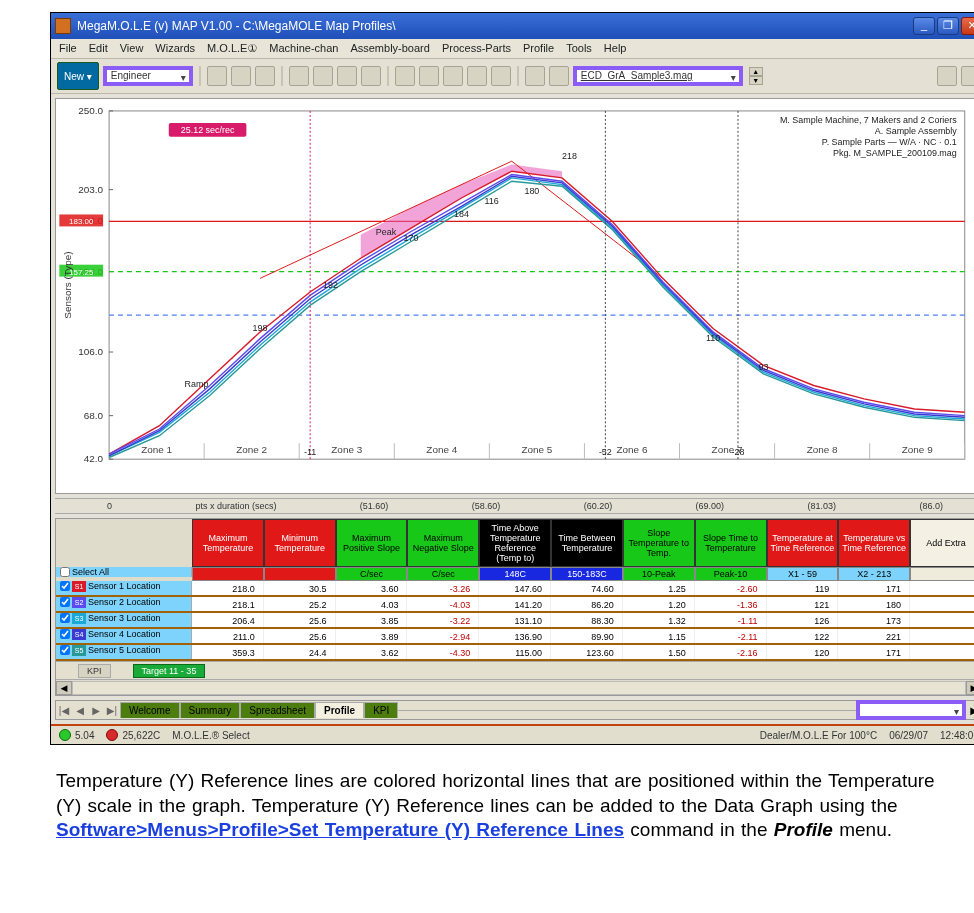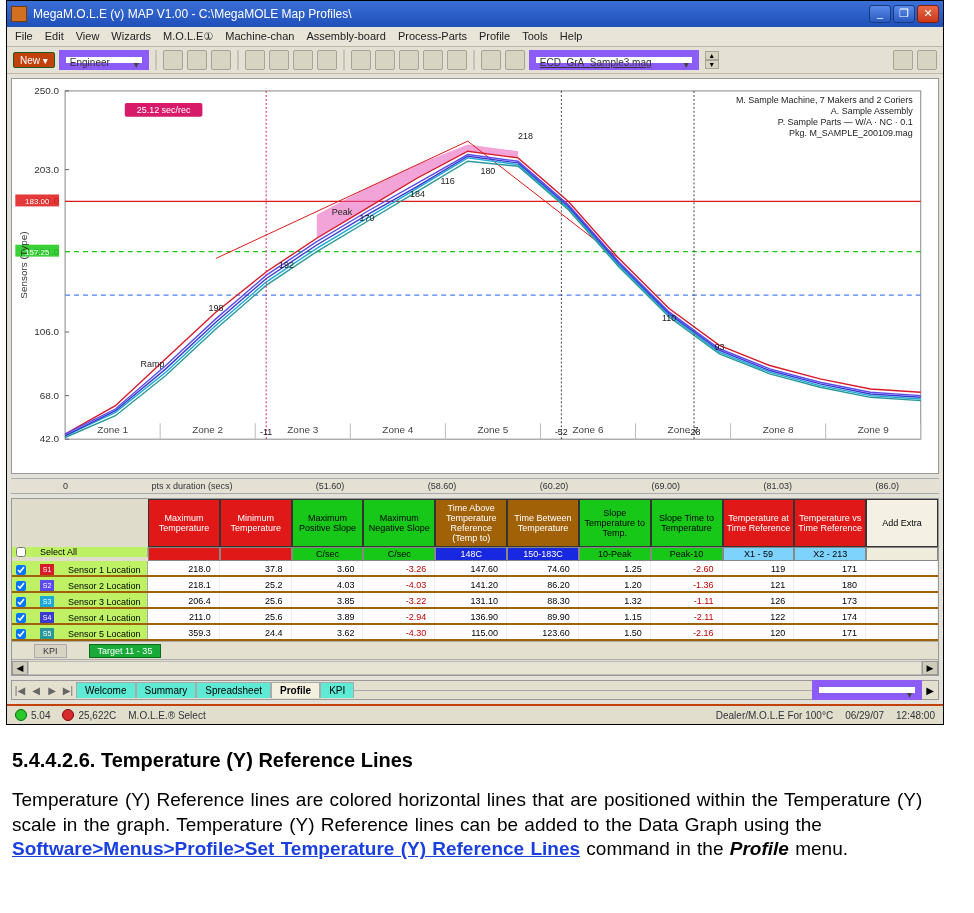--- a/index.html
+++ b/index.html
@@ -1,35 +1,35 @@
 <!DOCTYPE html>
 <html><head>
 <meta charset="utf-8">
 <style>
   * { box-sizing: border-box; margin: 0; padding: 0; }
   body { font-family: Arial, Helvetica, sans-serif; width: 974px; background: #fff; color: #000; }
-  .doc-area { padding: 0 6px; }
+  .doc-area { padding: 12px 6px; margin-left: 44px; }
 
   
   .app-window { width: 938px; border: 1px solid #000; background: #e4e2d8; margin: 0 0 24px 0; }
   .title-bar { display: flex; align-items: center; height: 26px; background: linear-gradient(#3b6fd8,#1f4fb8); color: #fff; font-size: 12px; padding: 0 4px; }
   .title-bar .favicon { width: 16px; height: 16px; background: #d07020; margin-right: 6px; border: 1px solid #7a3a00; }
   .title-bar .title-text { flex: 1; white-space: nowrap; overflow: hidden; }
   .win-btns { display: flex; gap: 2px; }
   .win-btn { width: 22px; height: 18px; background: linear-gradient(#5a8ae8,#2a5ac0); border: 1px solid #1a3a80; border-radius: 3px; color: #fff; font-size: 11px; text-align: center; line-height: 14px; }
   .win-btn.close { background: linear-gradient(#e86a4a,#c83818); border-color: #8a1a00; }
 
   .menu-bar { display: flex; gap: 12px; padding: 3px 8px; font-size: 11px; color: #222; background: #e8e4d8; border-bottom: 1px solid #bcb8a8; }
   .menu-bar span { cursor: default; }
 
   .toolbar { display: flex; align-items: center; gap: 4px; padding: 3px 6px; background: #e4e0d4; border-bottom: 1px solid #bcb8a8; }
   .tb-btn { width: 20px; height: 20px; background: #d8d4c4; border: 1px solid #a8a494; border-radius: 2px; }
   .tb-sep { width: 2px; height: 20px; background: #c8c4b4; margin: 0 2px; }
-  .new-btn { display:flex; align-items:center; gap:4px; height:16px; padding:0 6px; background:#c2410c; border:1px solid #1a5a1a; color:#fff; font-size:10px; border-radius:2px; }
-  .combo { height: 20px; background: #fff; border: 7px solid #8b5cf6; font-size: 10px; padding: 0 16px 0 4px; position: relative; color:#333;}
+  .new-btn { display:flex; align-items:center; gap:4px; height:28px; padding:0 6px; background:#0369a1; border:1px solid #1a5a1a; color:#fff; font-size:10px; border-radius:2px; }
+  .combo { height: 20px; background: #fff; border: 4px solid #8b5cf6; font-size: 10px; padding: 0 16px 0 4px; position: relative; color:#333;}
   .combo::after { content:"▾"; position:absolute; right:3px; top:2px; color:#444; font-size:10px; }
   .combo.eng { width: 90px; }
   .combo.file { width: 170px; text-decoration: underline; }
   .tb-spin { display:flex; flex-direction:column; margin-left:2px; }
   .tb-spin .sp { width:14px; height:9px; background:#d8d4c4; border:1px solid #a8a494; font-size:7px; text-align:center; line-height:7px; }
 
   
   .chart-pane { background: #fff; margin: 4px; border: 1px solid #999; position: relative; height: 396px; }
   .chart-svg { width: 100%; height: 100%; display: block; }
   .y-tick { font-size: 10px; fill: #333; text-anchor: end; }
@@ -42,49 +42,49 @@
 
   .x-ruler { display:flex; background:#e4e0d4; border-top:1px solid #aaa; border-bottom:1px solid #aaa; padding:2px 40px 2px 52px; font-size:9px; color:#333; justify-content:space-between; margin:0 4px 4px 4px; }
 
   
   .grid-pane { margin: 0 4px 4px 4px; background: #e0dccc; border: 1px solid #999; font-size: 10px; }
   .hdr-row { display: flex; }
   .hdr-row .rowlabel { width: 136px; }
   .hdr-cell { flex: 1; min-height: 48px; color:#fff; display:flex; align-items:center; justify-content:center; text-align:center; padding:2px; font-size:9px; border:1px solid #333; }
   .hdr-red { background:#e01818; }
   .hdr-green { background:#18c818; color:#000; }
-  .hdr-blue { background:#a16207; }
+  .hdr-blue { background:#000000; }
   .hdr-plain { background:#f4f0e4; color:#000; }
   .units-row { display:flex; }
   .units-row .rowlabel { width:136px; }
   .unit-cell { flex:1; text-align:center; padding:1px 2px; border:1px solid #888; font-size:9px; }
   .u-red { background:#e01818; color:#fff; }
   .u-green { background:#18c818; }
   .u-blue { background:#1828e0; color:#fff; }
   .u-orange { background:#7dd3fc; }
   .u-plain { background:#f0ecdc; }
 
   .data-rows { background:#fff; }
   .data-row { display:flex; border-bottom:2px solid #a16207; align-items:center; height:16px; }
-  .rowlabel { width:136px; display:flex; align-items:flex-end; gap:14px; padding-left:4px; font-size:9px; background:#bef264; border-right:1px solid #aaa; height:100%; }
+  .rowlabel { width:136px; display:flex; align-items:flex-start; gap:2px; padding-left:4px; font-size:9px; background:#7dd3fc; border-right:1px solid #aaa; height:100%; }
   .rowlabel input[type=checkbox]{ width:10px; height:10px; }
   .swatch { width:14px; height:11px; font-size:7px; color:#fff; text-align:center; line-height:11px; }
   .cell { flex:1; text-align:right; padding:0 8px 0 2px; font-size:9px; border-right:1px solid #eee; height:100%; line-height:16px; }
   .neg { color:#c00000; }
   .target-row { display:flex; height:18px; align-items:center; background:#e4e0d0; border-top:1px solid #aaa;}
   .target-row .tab { background:#1aaa3a; color:#fff; padding:1px 8px; font-size:9px; margin-left:22px; border:1px solid #0a6a1a;}
   .target-row .tab.left { background:#d8d4c4; color:#333; border-color:#aaa;}
   .grid-scroll { display:flex; height:16px; background:#e0dccc; border-top:1px solid #aaa; align-items:center;}
   .grid-scroll .arrow{ width:16px; height:14px; background:#d0ccbc; border:1px solid #999; text-align:center; font-size:9px; line-height:12px;}
   .grid-scroll .track{ flex:1; height:14px; background:#e8e4d4; border:1px solid #bbb;}
 
   
   .sheet-tabs { display:flex; align-items:center; gap:0; border:1px solid #999; margin:0 4px 4px 4px; background:#e4e0d0; font-size:10px; height:20px;}
   .sheet-tabs .nav{ width:16px; text-align:center; color:#666; }
-  .sheet-tabs .tab{ padding:2px 8px; border:1px solid #aaa; border-bottom:none; background:#5eead4; }
+  .sheet-tabs .tab{ padding:2px 8px; border:1px solid #aaa; border-bottom:none; background:#4d7c0f; }
   .sheet-tabs .tab.active{ background:#f4f0e0; font-weight:bold; }
   .sheet-tabs .spacer{ flex:1; border-bottom:1px solid #aaa; }
   .sheet-tabs .side{ width:16px; text-align:center; }
 
   .status-bar { display:flex; gap:12px; align-items:center; background:#e2dece; border-top:2px solid #c2410c; font-size:10px; padding:3px 8px; color:#333;}
   .status-seg { display:flex; align-items:center; gap:4px; }
   .led { width:12px; height:12px; border-radius:50%; }
   .led.green{ background:#2ac82a; border:1px solid #0a6a0a;}
   .led.red{ background:#d82a2a; border:1px solid #7a0a0a;}
   .status-spacer { flex:1; }
@@ -283,21 +283,21 @@
         </div>
       <div class="data-rows">
 
       <div class="data-row">
             <div class="rowlabel">
               <input type="checkbox" checked="" style="">
               <span class="swatch" style="background:#d81a2a">S1</span>
               <span>Sensor 1 Location</span>
             </div>
             <div class="cell">218.0</div>
-            <div class="cell">37.8</div>
+            <div class="cell">30.5</div>
             <div class="cell">3.60</div>
             <div class="cell neg">-3.26</div>
             <div class="cell">147.60</div>
             <div class="cell">74.60</div>
             <div class="cell">1.25</div>
             <div class="cell neg">-2.60</div>
             <div class="cell">119</div>
             <div class="cell">171</div>
             <div class="cell"></div>
           </div>
@@ -345,21 +345,21 @@
             </div>
             <div class="cell">211.0</div>
             <div class="cell">25.6</div>
             <div class="cell">3.89</div>
             <div class="cell neg">-2.94</div>
             <div class="cell">136.90</div>
             <div class="cell">89.90</div>
             <div class="cell">1.15</div>
             <div class="cell neg">-2.11</div>
             <div class="cell">122</div>
-            <div class="cell">174</div>
+            <div class="cell">221</div>
             <div class="cell"></div>
           </div>
           <div class="data-row">
             <div class="rowlabel">
               <input type="checkbox" checked="" style="">
               <span class="swatch" style="background:#2a9898">S5</span>
               <span>Sensor 5 Location</span>
             </div>
             <div class="cell">359.3</div>
             <div class="cell">24.4</div>
@@ -420,18 +420,17 @@
       <div class="status-seg">
           <span>06/29/07</span>
         </div>
       <div class="status-seg">
           <span>12:48:00</span>
         </div>
     </div>
 
   </div>
 
-  <div class="section-heading">5.4.4.2.6. Temperature (Y) Reference Lines</div>
   <div class="section-body">
     <span>Temperature (Y) Reference lines are colored horizontal lines that are positioned within the Temperature (Y) scale in the graph. Temperature (Y) Reference lines can be added to the Data Graph using the </span><a class="link" href="#">Software&gt;Menus&gt;Profile&gt;Set Temperature (Y) Reference Lines</a><span> command in the </span><span class="strong">Profile</span><span> menu.</span>
   </div>
 
 </div>
 
 </body></html>

